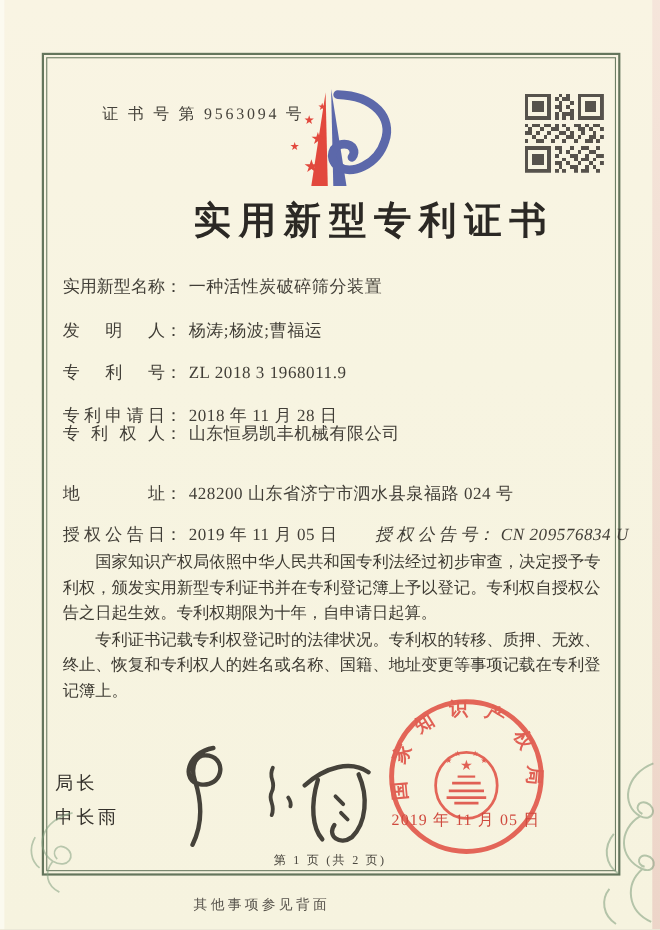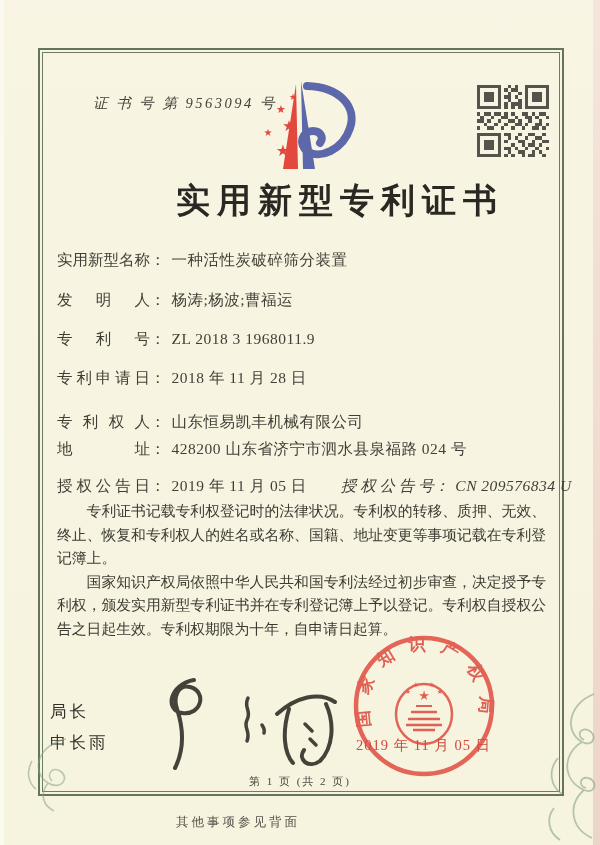--- a/index.html
+++ b/index.html
@@ -7,28 +7,28 @@
     position:relative;width:600px;height:845px;overflow:hidden;
     background:linear-gradient(180deg,#f9f4e3 0%,#f7f4e1 40%,#f6f3df 100%);
     font-family:"Liberation Serif","DejaVu Serif",serif;color:#3c3933;
   }
   .edge-pink{position:absolute;right:0;top:0;width:7px;height:100%;
     background:linear-gradient(180deg,#f3ddd6 0%,#eccdc5 60%,#e8c4bc 100%);opacity:.65;}
   .edge-left{position:absolute;left:0;top:0;width:4px;height:100%;background:#fdfbf2;opacity:.8;}
   .frame-outer{position:absolute;left:38px;top:48px;width:522px;height:744px;
     border:2px solid #64755c;}
   .frame-inner{position:absolute;left:2px;top:2px;right:2px;bottom:2px;border:1px solid #6d7d64;}
-  .cert-no{position:absolute;left:93px;top:94px;font-size:14.5px;letter-spacing:2.5px;color:#45423b;font-style:italic;}
+  .cert-no{position:absolute;left:93px;top:94px;font-size:14.5px;letter-spacing:2.5px;color:#45423b;}
   .logo{position:absolute;left:237px;top:74px;}
   .qr{position:absolute;left:477px;top:85px;}
   .title{position:absolute;left:0;top:178px;width:504px;text-align:right;
     font-size:34px;font-weight:bold;letter-spacing:7px;color:#2b2824;}
   .fields{position:absolute;left:57px;top:0;width:500px;font-size:15.5px;color:#413e37;}
   .frow{position:absolute;left:0;white-space:nowrap;}
-  .r0{top:250px}.r1{top:290px}.r2{top:329px}.r3{top:368px}.r4{top:412px}.r5{top:439px}.r6{top:476px}
+  .r0{top:250px}.r1{top:290px}.r2{top:329px}.r3{top:368px}.r4{top:384px}.r5{top:439px}.r6{top:476px}
   .flabel{display:inline-block;width:93px;text-align:justify;text-align-last:justify;}
   .fcolon{display:inline-block;margin-right:6px;}
   .fvalue{letter-spacing:.5px;}
   .pair2{margin-left:34px;font-style:italic;}
   .legal{position:absolute;left:57px;top:500px;width:489px;font-size:14.8px;
     line-height:23.5px;color:#3d3a32;text-align:justify;}
   .legal p{margin:0;text-indent:2em;}
   .signer{position:absolute;left:50px;top:696px;font-size:16.5px;letter-spacing:3px;color:#34312b;line-height:31px;}
   .signature{position:absolute;left:150px;top:662px;}
   .seal{position:absolute;left:350px;top:632px;opacity:.92;}
@@ -100,22 +100,22 @@
     </div>
     <div class="frow r5">
       <span class="flabel">地址</span><span class="fcolon">：</span><span class="fvalue">428200 山东省济宁市泗水县泉福路 024 号</span>
     </div>
     <div class="frow r6">
       <span class="flabel">授权公告日</span><span class="fcolon">：</span><span class="fvalue">2019 年 11 月 05 日</span><span class="pair2"><span class="flabel">授权公告号</span><span class="fcolon">：</span><span class="fvalue">CN 209576834 U</span></span>
     </div>
   </div>
 
   <div class="legal">
+    <p>国家知识产权局依照中华人民共和国专利法经过初步审查，决定授予专利权，颁发实用新型专利证书并在专利登记簿上予以登记。专利权自授权公告之日起生效。专利权期限为十年，自申请日起算。</p>
     <p>专利证书记载专利权登记时的法律状况。专利权的转移、质押、无效、终止、恢复和专利权人的姓名或名称、国籍、地址变更等事项记载在专利登记簿上。</p>
-    <p>国家知识产权局依照中华人民共和国专利法经过初步审查，决定授予专利权，颁发实用新型专利证书并在专利登记簿上予以登记。专利权自授权公告之日起生效。专利权期限为十年，自申请日起算。</p>
   </div>
 
   <div class="signer">
     <div>局长</div>
     <div>申长雨</div>
   </div>
 
   <div class="signature">
     <svg width="190" height="115" viewBox="0 0 190 115" fill="none" stroke="#45423a" stroke-width="4" stroke-linecap="round">
       <path d="M44,18 C20,22 14,48 32,51 C52,54 57,29 40,25 C28,22 23,35 27,47 C34,68 34,88 25,106"></path>

